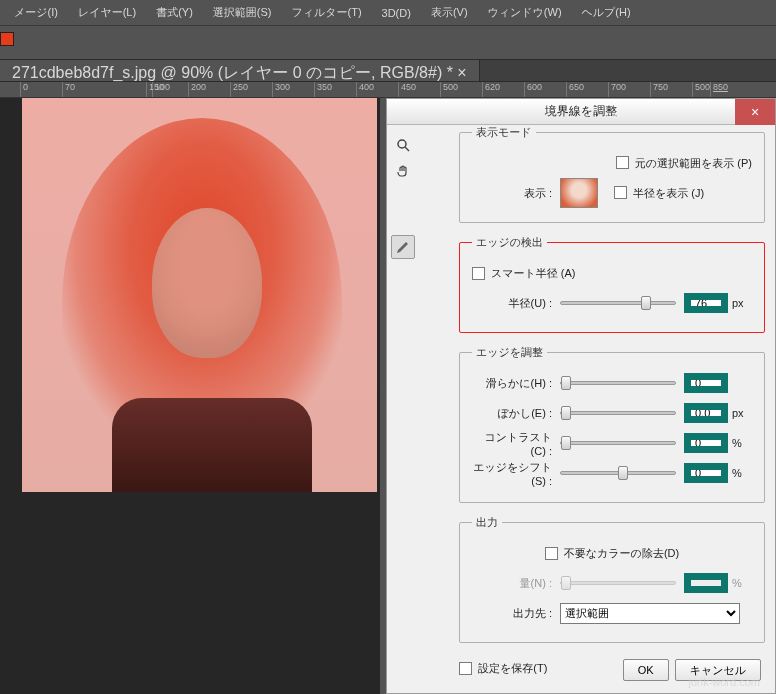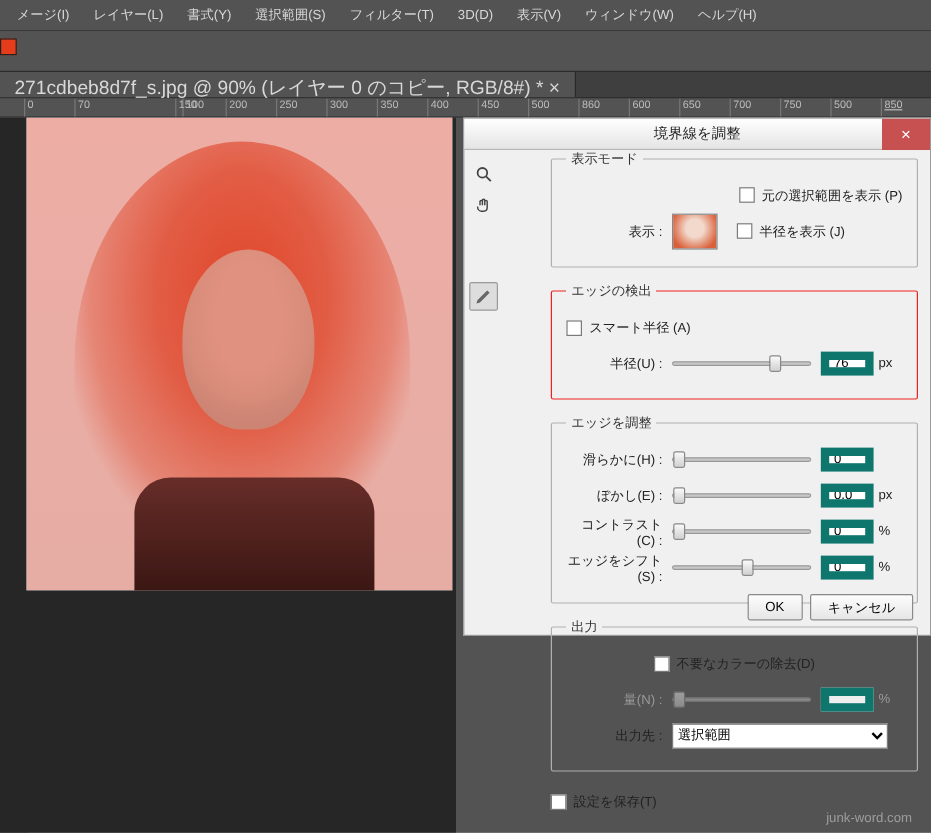--- a/index.html
+++ b/index.html
@@ -11,21 +11,21 @@
 .tab-strip { height:22px; background:#3f3f3f; display:flex; border-bottom:1px solid #2a2a2a; }
 .doc-tab { background:#535353; padding:3px 12px; font-size:16px; color:#d8d8d8; border-right:1px solid #2a2a2a; }
 .ruler-h { height:16px; background:#535353; position:relative; overflow:hidden; border-bottom:1px solid #333; }
 .ruler-h .tick { position:absolute; top:0; height:16px; border-left:1px solid #777; font-size:9px; color:#bbb; padding-left:2px; line-height:10px; }
 .canvas-area { position:absolute; left:0; top:98px; width:380px; height:596px; background:#262626; }
 .portrait { position:absolute; left:22px; top:0; width:355px; height:394px; background:linear-gradient(180deg,#f5eef0 0%, #eee 100%); overflow:hidden; }
 .hair { position:absolute; left:40px; top:20px; width:280px; height:370px; background:radial-gradient(ellipse 180px 260px at 50% 35%, rgba(230,80,40,.9), rgba(230,80,40,.7) 40%, rgba(230,80,40,.35) 70%, rgba(230,80,40,0) 85%); border-radius:50% 50% 30% 30%; }
 .face { position:absolute; left:130px; top:110px; width:110px; height:150px; background:#e8c7b8; border-radius:50% 50% 45% 45%; box-shadow:inset 0 -20px 30px rgba(0,0,0,.1); }
 .red-overlay { position:absolute; inset:0; background:rgba(230,40,10,.32); mix-blend-mode:multiply; }
 .torso { position:absolute; left:90px; top:300px; width:200px; height:100px; background:linear-gradient(#6a3d3a,#3a1d1a); border-radius:30px 30px 0 0; }
-.dialog { position:absolute; right:0; top:98px; width:390px; height:432px; background:#f0f0f0; border:1px solid #9a9a9a; font-size:11px; color:#222; }
+.dialog { position:absolute; right:0; top:98px; width:390px; height:596px; background:#f0f0f0; border:1px solid #9a9a9a; font-size:11px; color:#222; }
 .dialog-title { height:26px; background:linear-gradient(#fff,#e4e4e4); display:flex; align-items:center; justify-content:center; border-bottom:1px solid #b5b5b5; position:relative; font-size:12px; }
 .dialog-close { position:absolute; right:0; top:0; width:40px; height:26px; background:#c75050; color:#fff; text-align:center; line-height:26px; font-size:14px; }
 .dialog-body { position:absolute; left:36px; top:26px; right:10px; bottom:44px;padding-left:36px; }
 .tool-col { position:absolute; left:4px; top:34px; width:28px; }
 .tool-col .tbtn { width:24px; height:24px; margin-bottom:2px; display:flex; align-items:center; justify-content:center; color:#444; background:#f0f0f0; }
 .tool-col .tbtn.sel { background:#ddd; border:1px solid #999; border-radius:2px; }
 fieldset { border:1px solid #b0b0b0; border-radius:2px; margin-bottom:12px; padding:10px 12px 12px; position:relative; }
 fieldset.hl { border:1px solid #f02020; }
 legend { padding:0 4px; font-size:11px; color:#333; }
 .row { display:flex; align-items:center; height:26px; margin-bottom:4px; }
@@ -70,27 +70,27 @@
     <div class="tick" style="left: 62px;">70</div>
     <div class="tick" style="left: 104px; margin-left: 48px;">100</div>
     <div class="tick" style="left: 146px;">150</div>
     <div class="tick" style="left: 188px;">200</div>
     <div class="tick" style="left: 230px;">250</div>
     <div class="tick" style="left: 272px;">300</div>
     <div class="tick" style="left: 314px;">350</div>
     <div class="tick" style="left: 356px;">400</div>
     <div class="tick" style="left: 398px;">450</div>
     <div class="tick" style="left: 440px;">500</div>
-    <div class="tick" style="left: 482px;">860</div>
+    <div class="tick" style="left: 482px;">620</div>
     <div class="tick" style="left: 524px;">600</div>
     <div class="tick" style="left: 566px;">650</div>
     <div class="tick" style="left: 608px;">700</div>
     <div class="tick" style="left: 650px;">750</div>
     <div class="tick" style="left: 692px;">500</div>
-    <div class="tick" style="left: 734px; text-decoration: underline;">850</div>
+    <div class="tick" style="left: 710px; text-decoration: underline;">850</div>
   </div>
 
 <div class="ruler-v"></div>
 <div class="canvas-area">
   <div class="portrait">
     <div class="hair"></div>
     <div class="face"></div>
     <div class="torso"></div>
     <div class="red-overlay"></div>
   </div>

